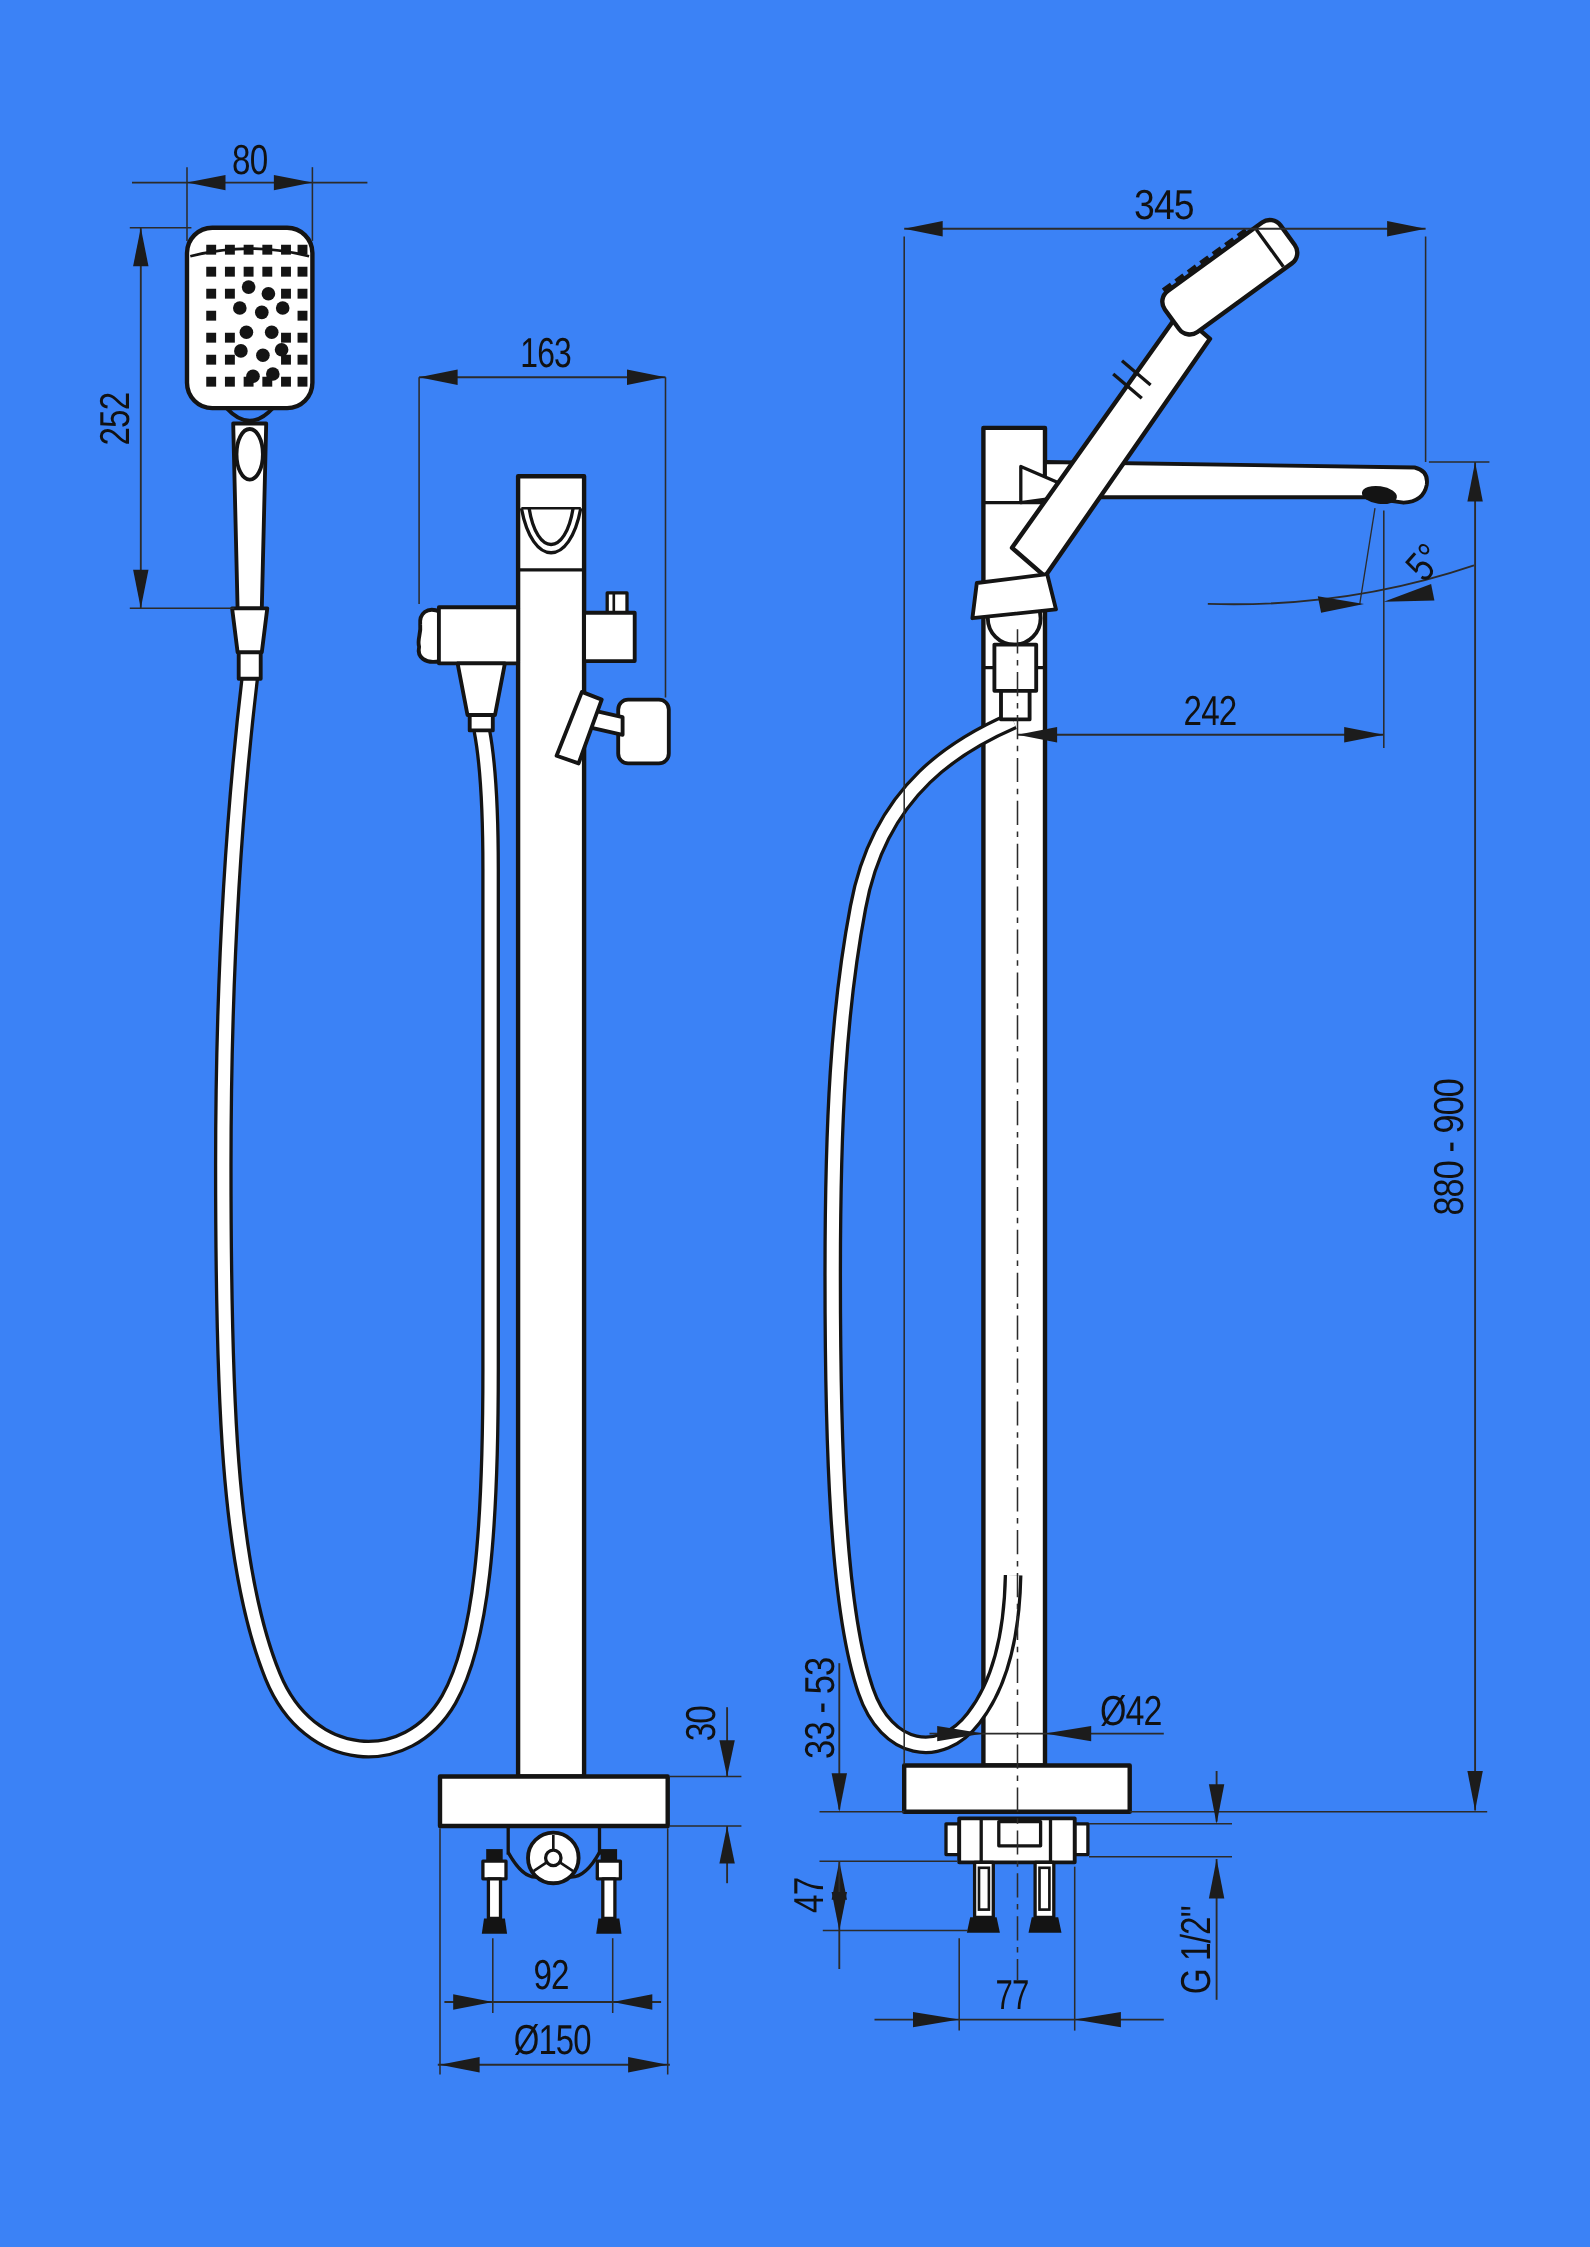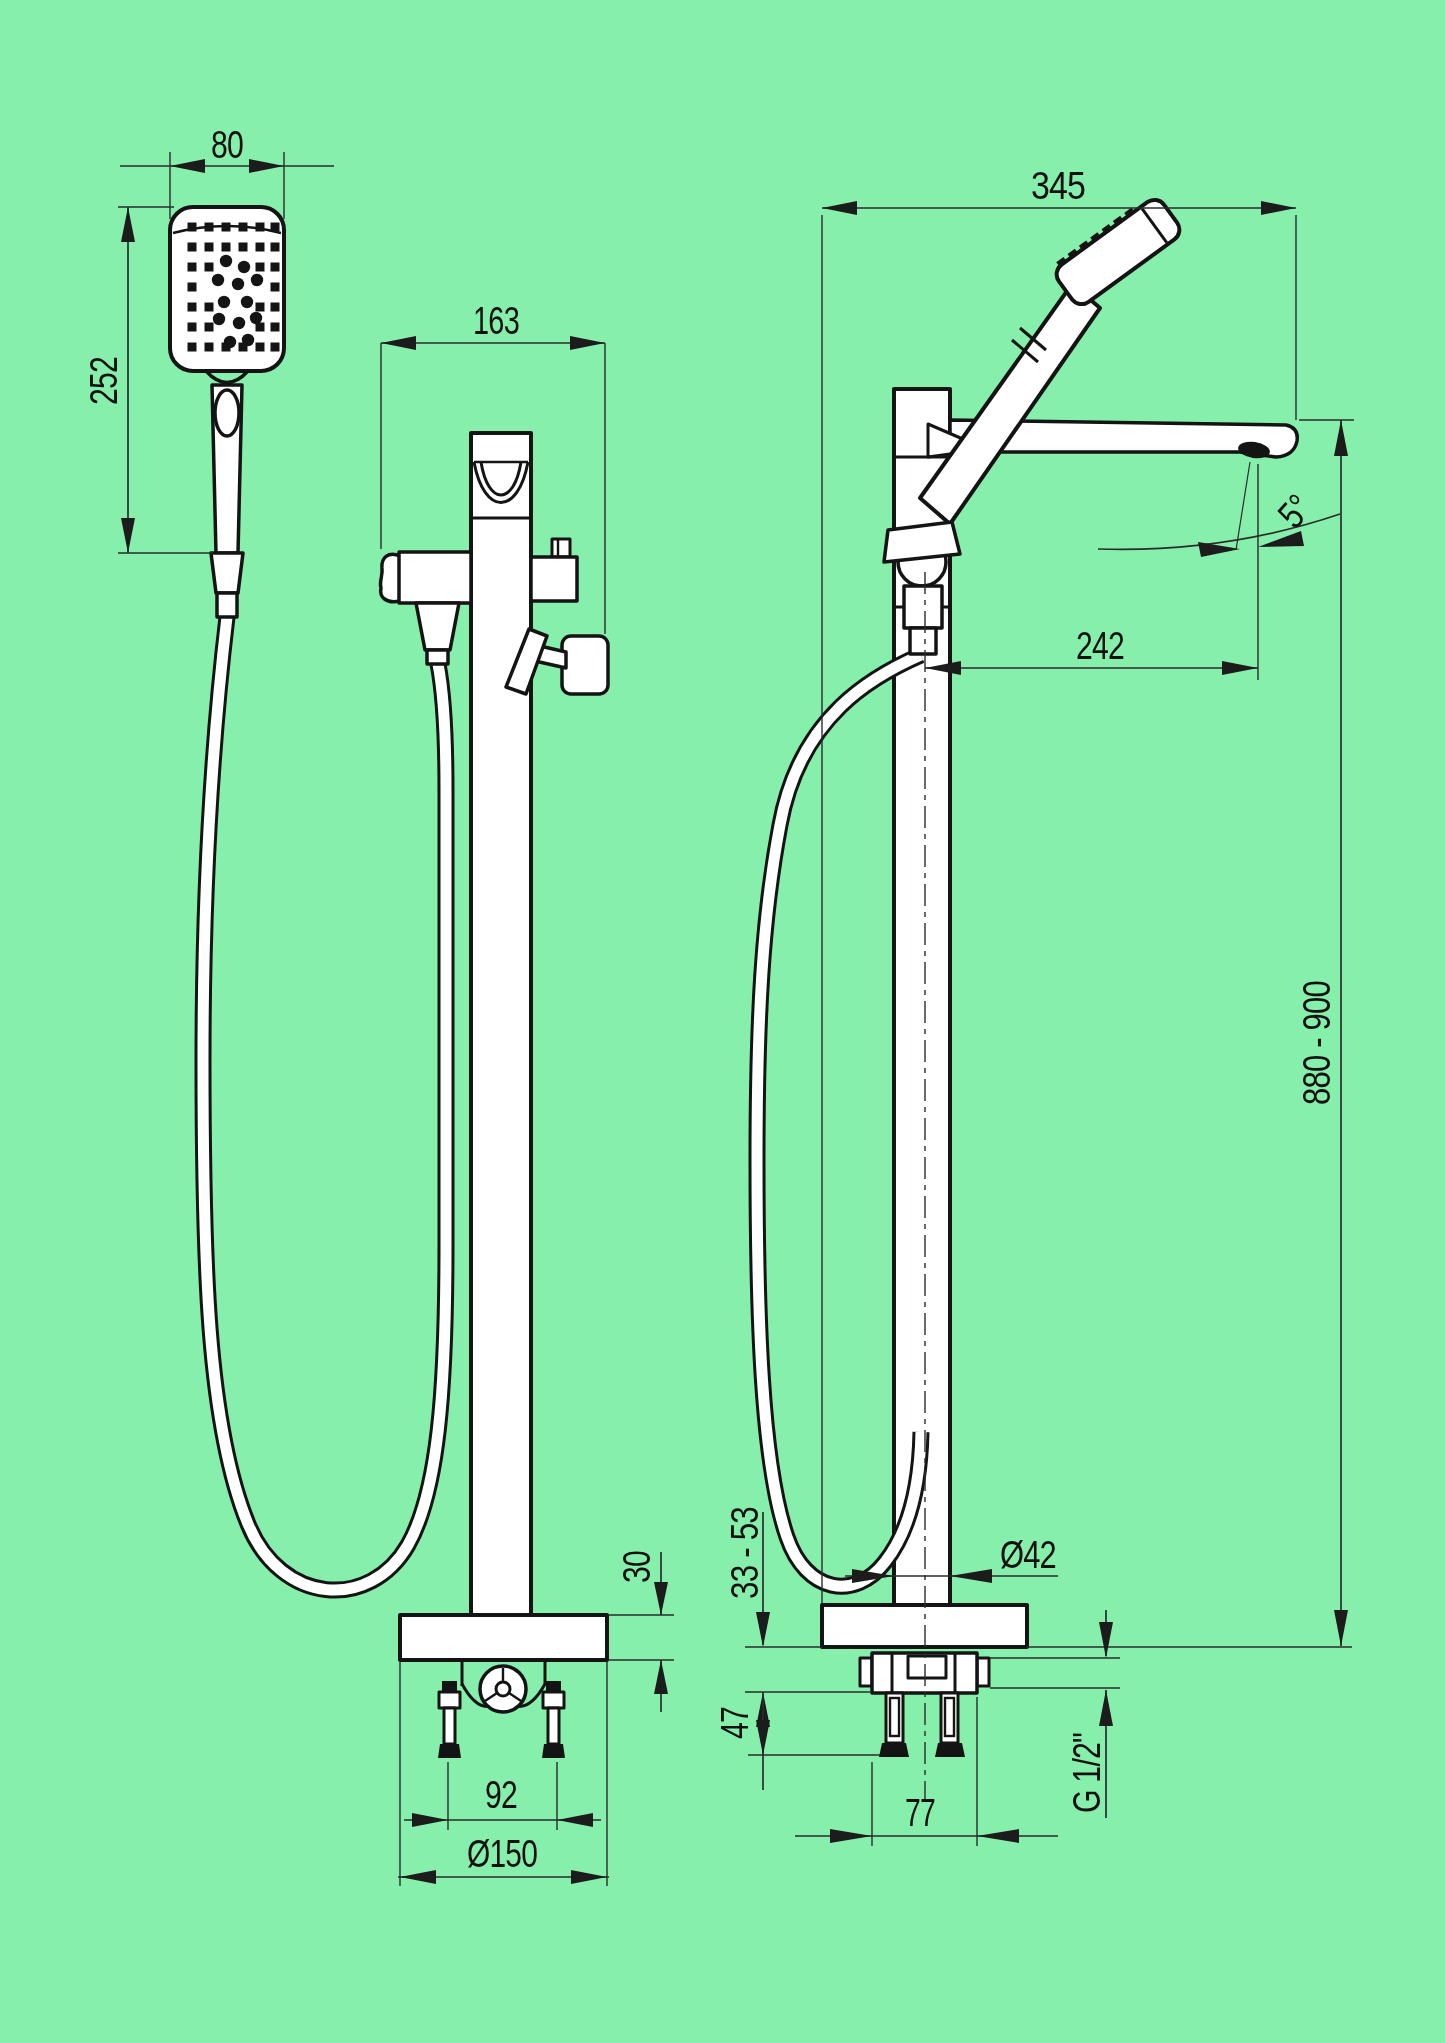--- a/index.html
+++ b/index.html
@@ -1,16 +1,16 @@
 <!DOCTYPE html>
 <html><head>
 <meta charset="utf-8">
 <style>
   html,body{margin:0;padding:0;background:#fff;}
-  #canvas{position:relative;width:1445px;height:2043px;background:#86efac;overflow:hidden;}
+  #canvas{position:relative;width:1445px;height:2043px;background:#3b82f6;overflow:hidden;}
   svg{position:absolute;left:0;top:0;}
   .o4{stroke:#141414;stroke-width:4;fill:none;stroke-linejoin:round;}
   .o35{stroke:#141414;stroke-width:3.5;fill:none;stroke-linejoin:round;}
   .o3{stroke:#141414;stroke-width:3;fill:none;stroke-linejoin:round;}
   .o2{stroke:#141414;stroke-width:2.4;fill:none;}
   .wf{fill:#ffffff;}
   .bf{fill:#141414;stroke:none;}
   .hoseO{stroke:#141414;stroke-width:17;fill:none;}
   .hoseI{stroke:#ffffff;stroke-width:11;fill:none;}
   .dim{stroke:#2b2b2b;stroke-width:1.7;fill:none;}

